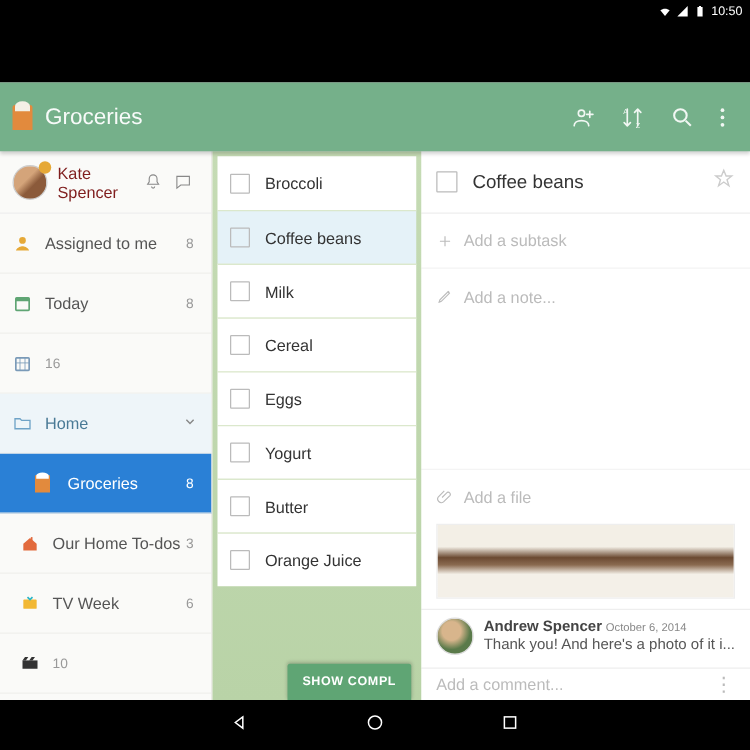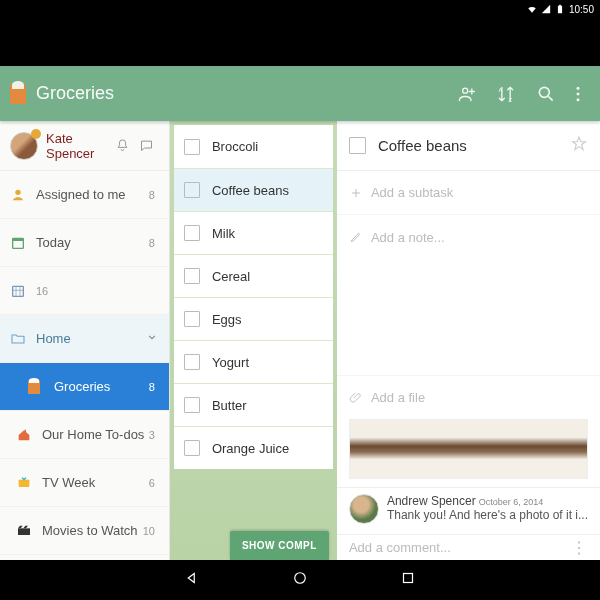--- a/index.html
+++ b/index.html
@@ -58,21 +58,21 @@
   .drow { height: 44px; display: flex; align-items: center; padding: 0 12px; color: #bbb; font-size: 13px; border-bottom: 1px solid #f4f4f4; }
   .drow .ricon { width: 22px; display: flex; justify-content: flex-start; }
   .drow .ricon svg { width: 14px; height: 14px; stroke: #bbb; fill: none; stroke-width: 1.6; }
   .drow.noborder { border-bottom: none; align-items: center; }
   .spacer { flex: 1; }
   .attachimg { margin: 0 12px 8px 12px; height: 60px; background: linear-gradient(to bottom,#f3efe6 0%,#f3efe6 30%,#6b4a32 45%,#8a6a50 55%,#f4f0e8 68%,#f4f0e8 100%); border: 1px solid #eee; }
   .comment { display: flex; padding: 6px 12px 10px 12px; border-top: 1px solid #eee; gap: 8px; }
   .cavatar { width: 30px; height: 30px; border-radius: 50%; background: radial-gradient(circle at 40% 35%, #d8b58c 30%, #5a7a4a 60%); flex-shrink: 0; border: 1px solid #ddd; }
   .cbody { flex: 1; min-width: 0; }
   .cmeta { font-size: 11px; color: #888; }
-  .cmeta b { font-weight: 400; color: #444; font-size: 12px; }
+  .cmeta b { font-weight: 700; color: #444; font-size: 12px; }
   .ctext { font-size: 12px; color: #555; white-space: nowrap; overflow: hidden; text-overflow: ellipsis; }
   .addcomment { height: 26px; display: flex; align-items: center; padding: 0 12px; border-top: 1px solid #eee; color: #bbb; font-size: 13px; }
   .addcomment .ricon svg { stroke: #bbb; }
   .addcomment .more { color: #bbb; font-size: 16px; letter-spacing: 1px; }
 
   
   .navbar { height: 40px; background: #000; display: flex; align-items: center; justify-content: center; gap: 90px; }
   .navbar svg { width: 18px; height: 18px; stroke: #fff; fill: none; stroke-width: 1.6; }
 
   
@@ -212,21 +212,20 @@
         <div class="nlabel">TV Week</div>
         <div class="ncount">6</div>
       </div>
       <div class="navitem child">
         <div class="nicon">
             <svg viewBox="0 0 24 24" width="16" height="16">
               <rect x="3" y="8" width="18" height="10" fill="#333"></rect>
               <path d="M3 8l3-4h4l-3 4m4 0l3-4h4l-3 4" fill="#333"></path>
             </svg>
           </div>
-        <div class="nlabel">Movies to Watch</div>
         <div class="ncount">10</div>
       </div>
     </div>
 
     <div class="center">
       <div class="tasklist">
         <div class="task">
             <div class="cb"></div>
             <span>Broccoli</span>
           </div>

